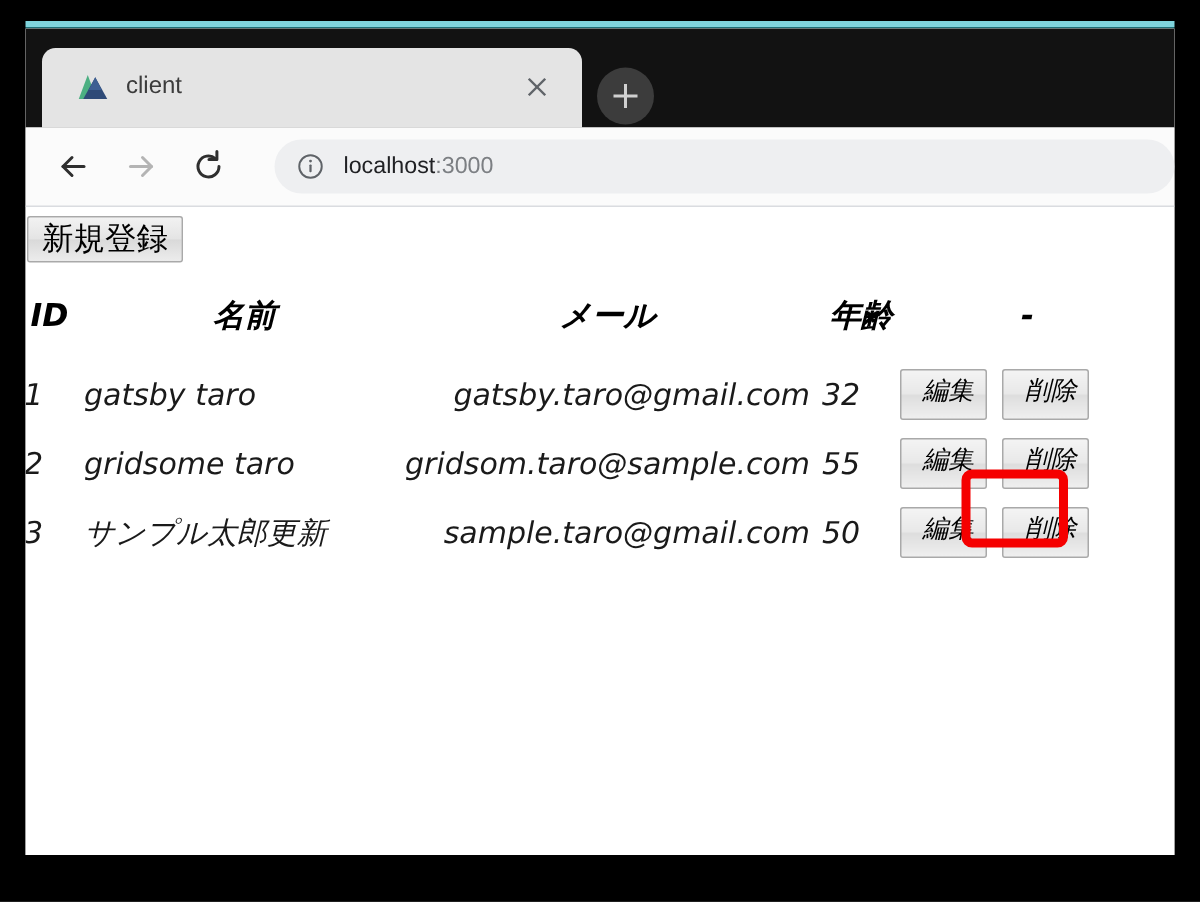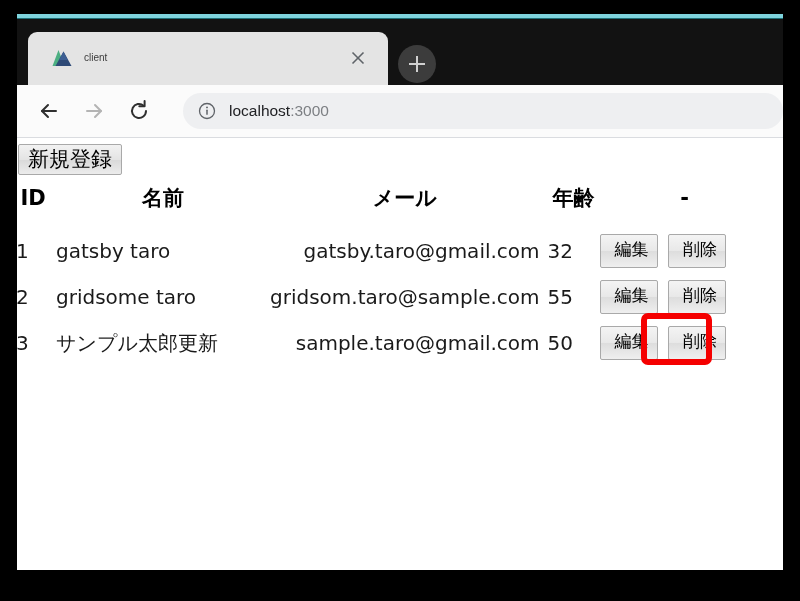--- a/index.html
+++ b/index.html
@@ -70,21 +70,21 @@
     position: absolute;
     left: 24px;
     top: 16px;
     width: 21px;
     height: 20px;
   }
   .tab-title {
     position: absolute;
     left: 56px;
     top: 15px;
-    font-size: 10px;
+    font-size: 16px;
     color: #3c3c3c;
     line-height: 21px;
     white-space: nowrap;
   }
   .tab-close {
     position: absolute;
     right: 20px;
     top: 16px;
     width: 20px;
     height: 20px;
@@ -185,23 +185,24 @@
     border: 1px solid #a9a9a9;
     border-radius: 2px;
     box-sizing: border-box;
     cursor: pointer;
     white-space: nowrap;
   }
 
   table.data {
     position: absolute;
     left: -1px;
-    top: 46px;
+    top: 58px;
     border-collapse: collapse;
     font-family: "DejaVu Sans", "Liberation Sans", sans-serif;
+    font-style: italic;
   }
   table.data th {
     font-size: 21px;
     font-weight: bold;
     color: #000000;
     text-align: center;
     padding: 0 0 16px 0;
     white-space: nowrap;
   }
   table.data td {

